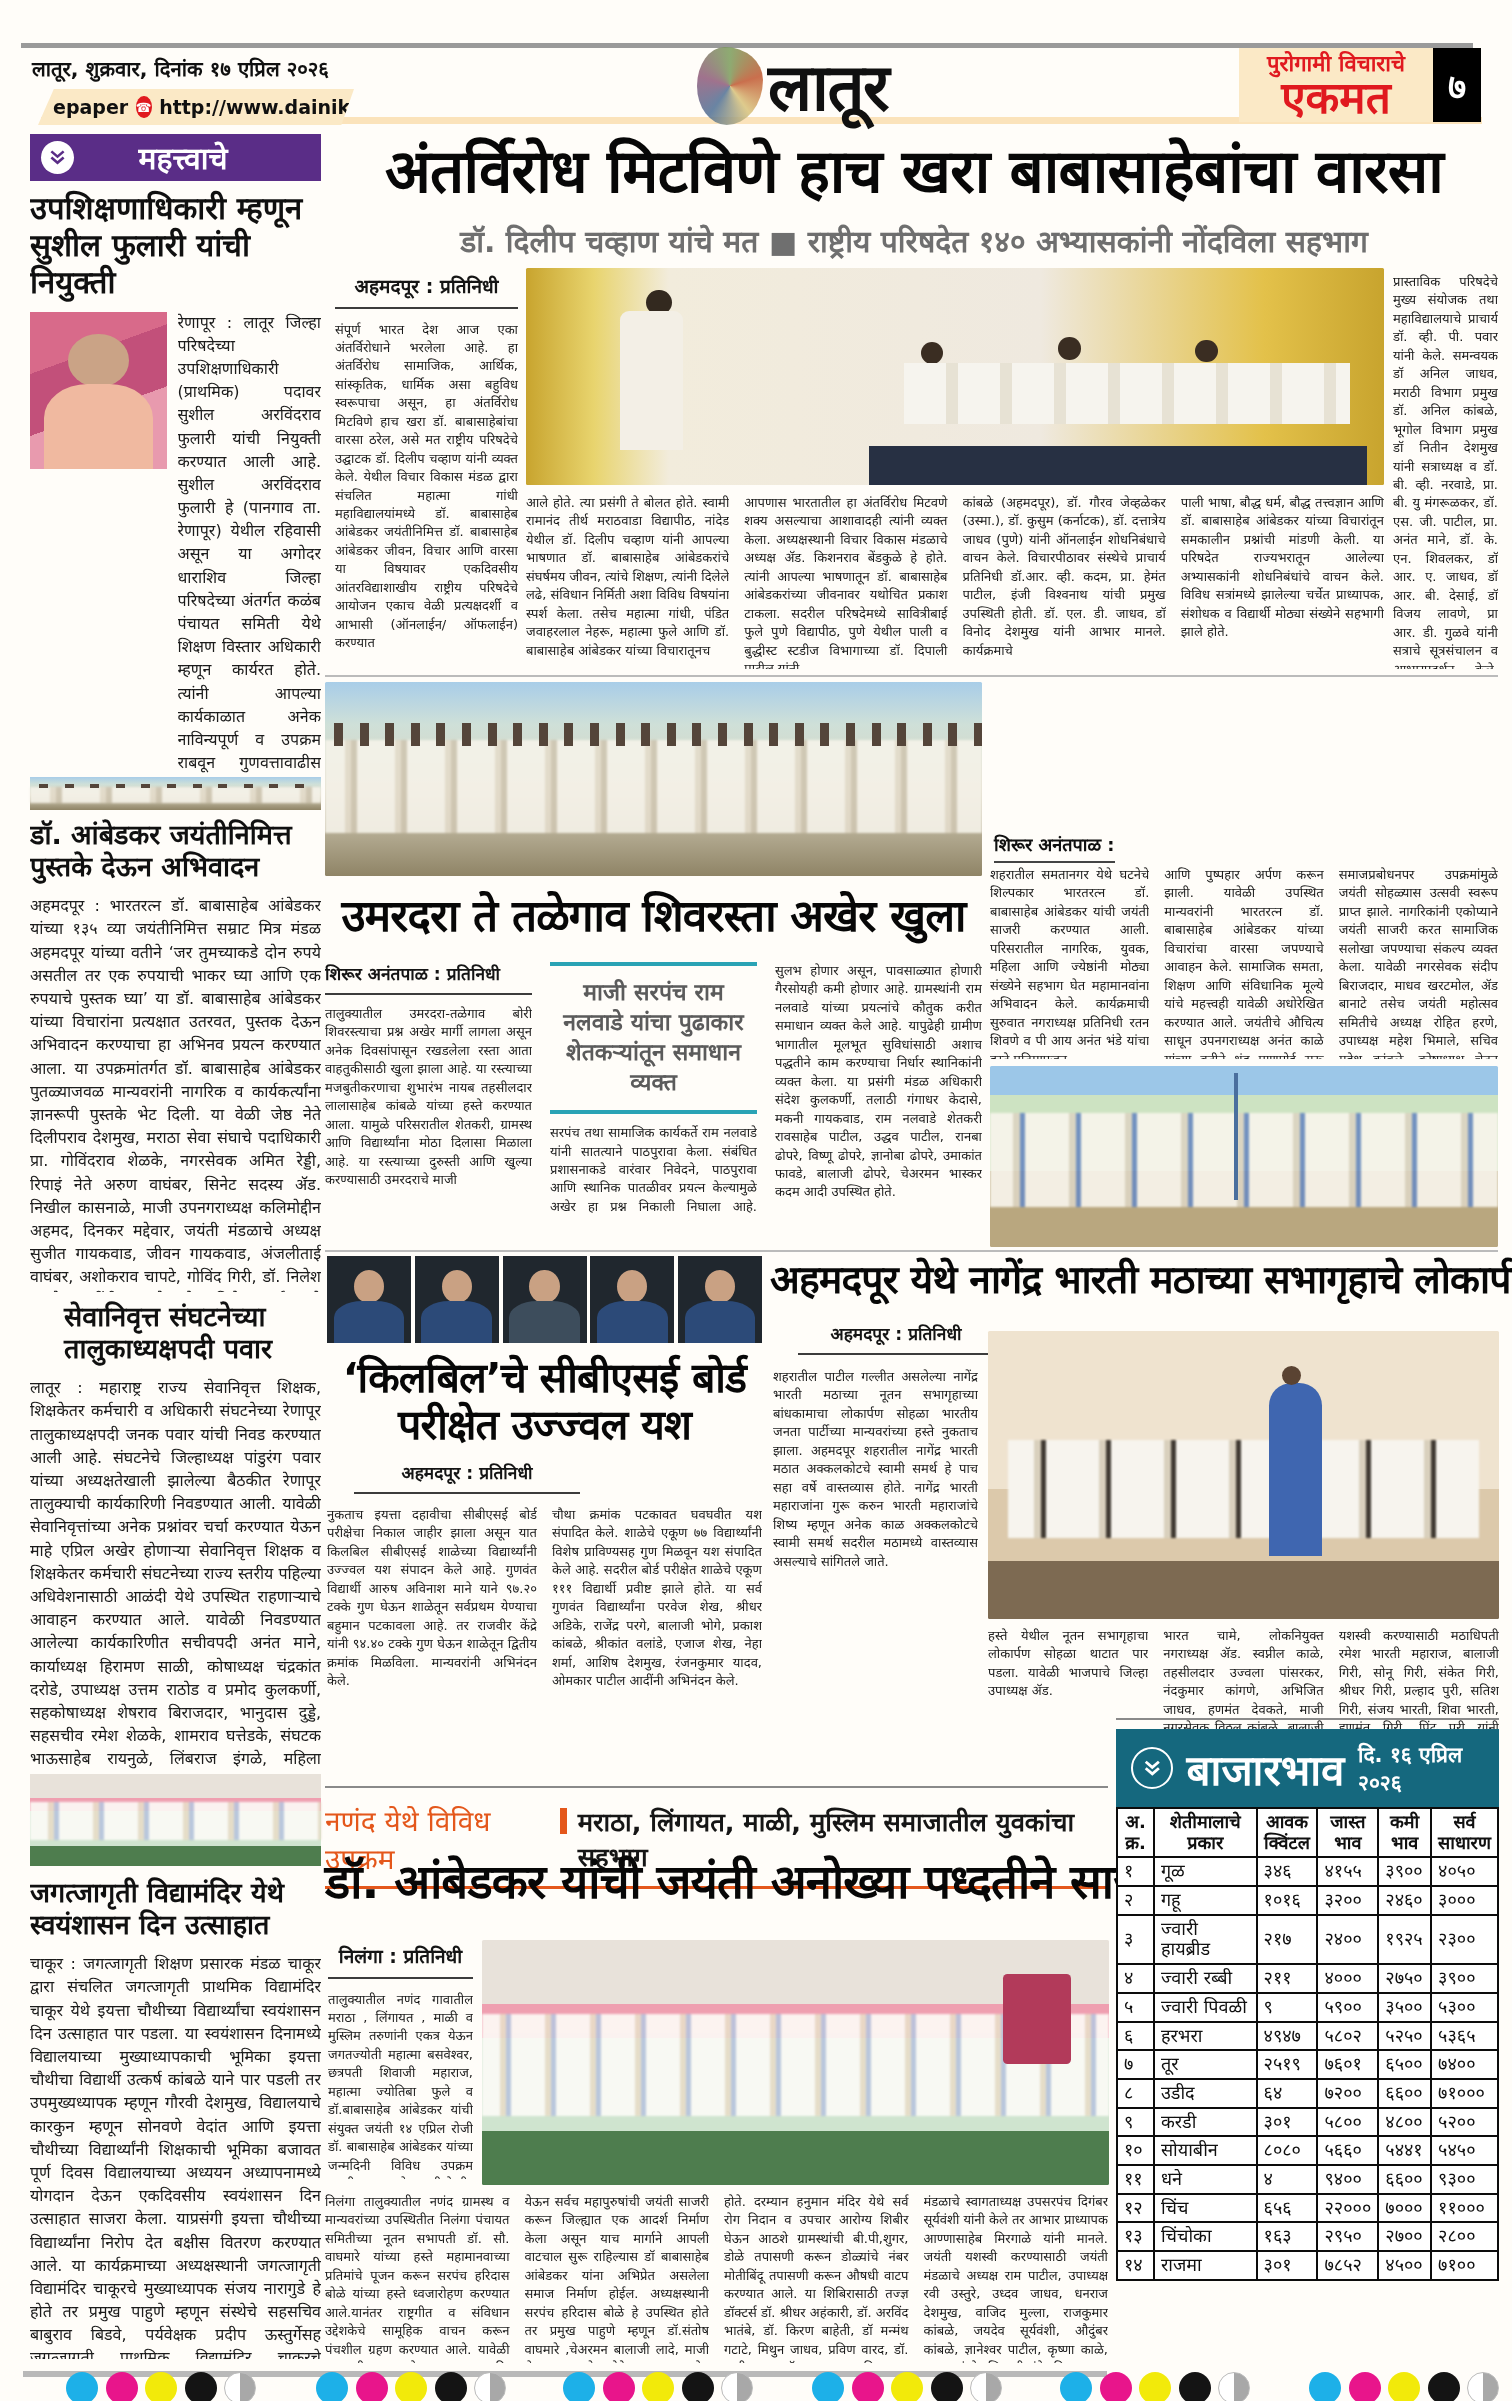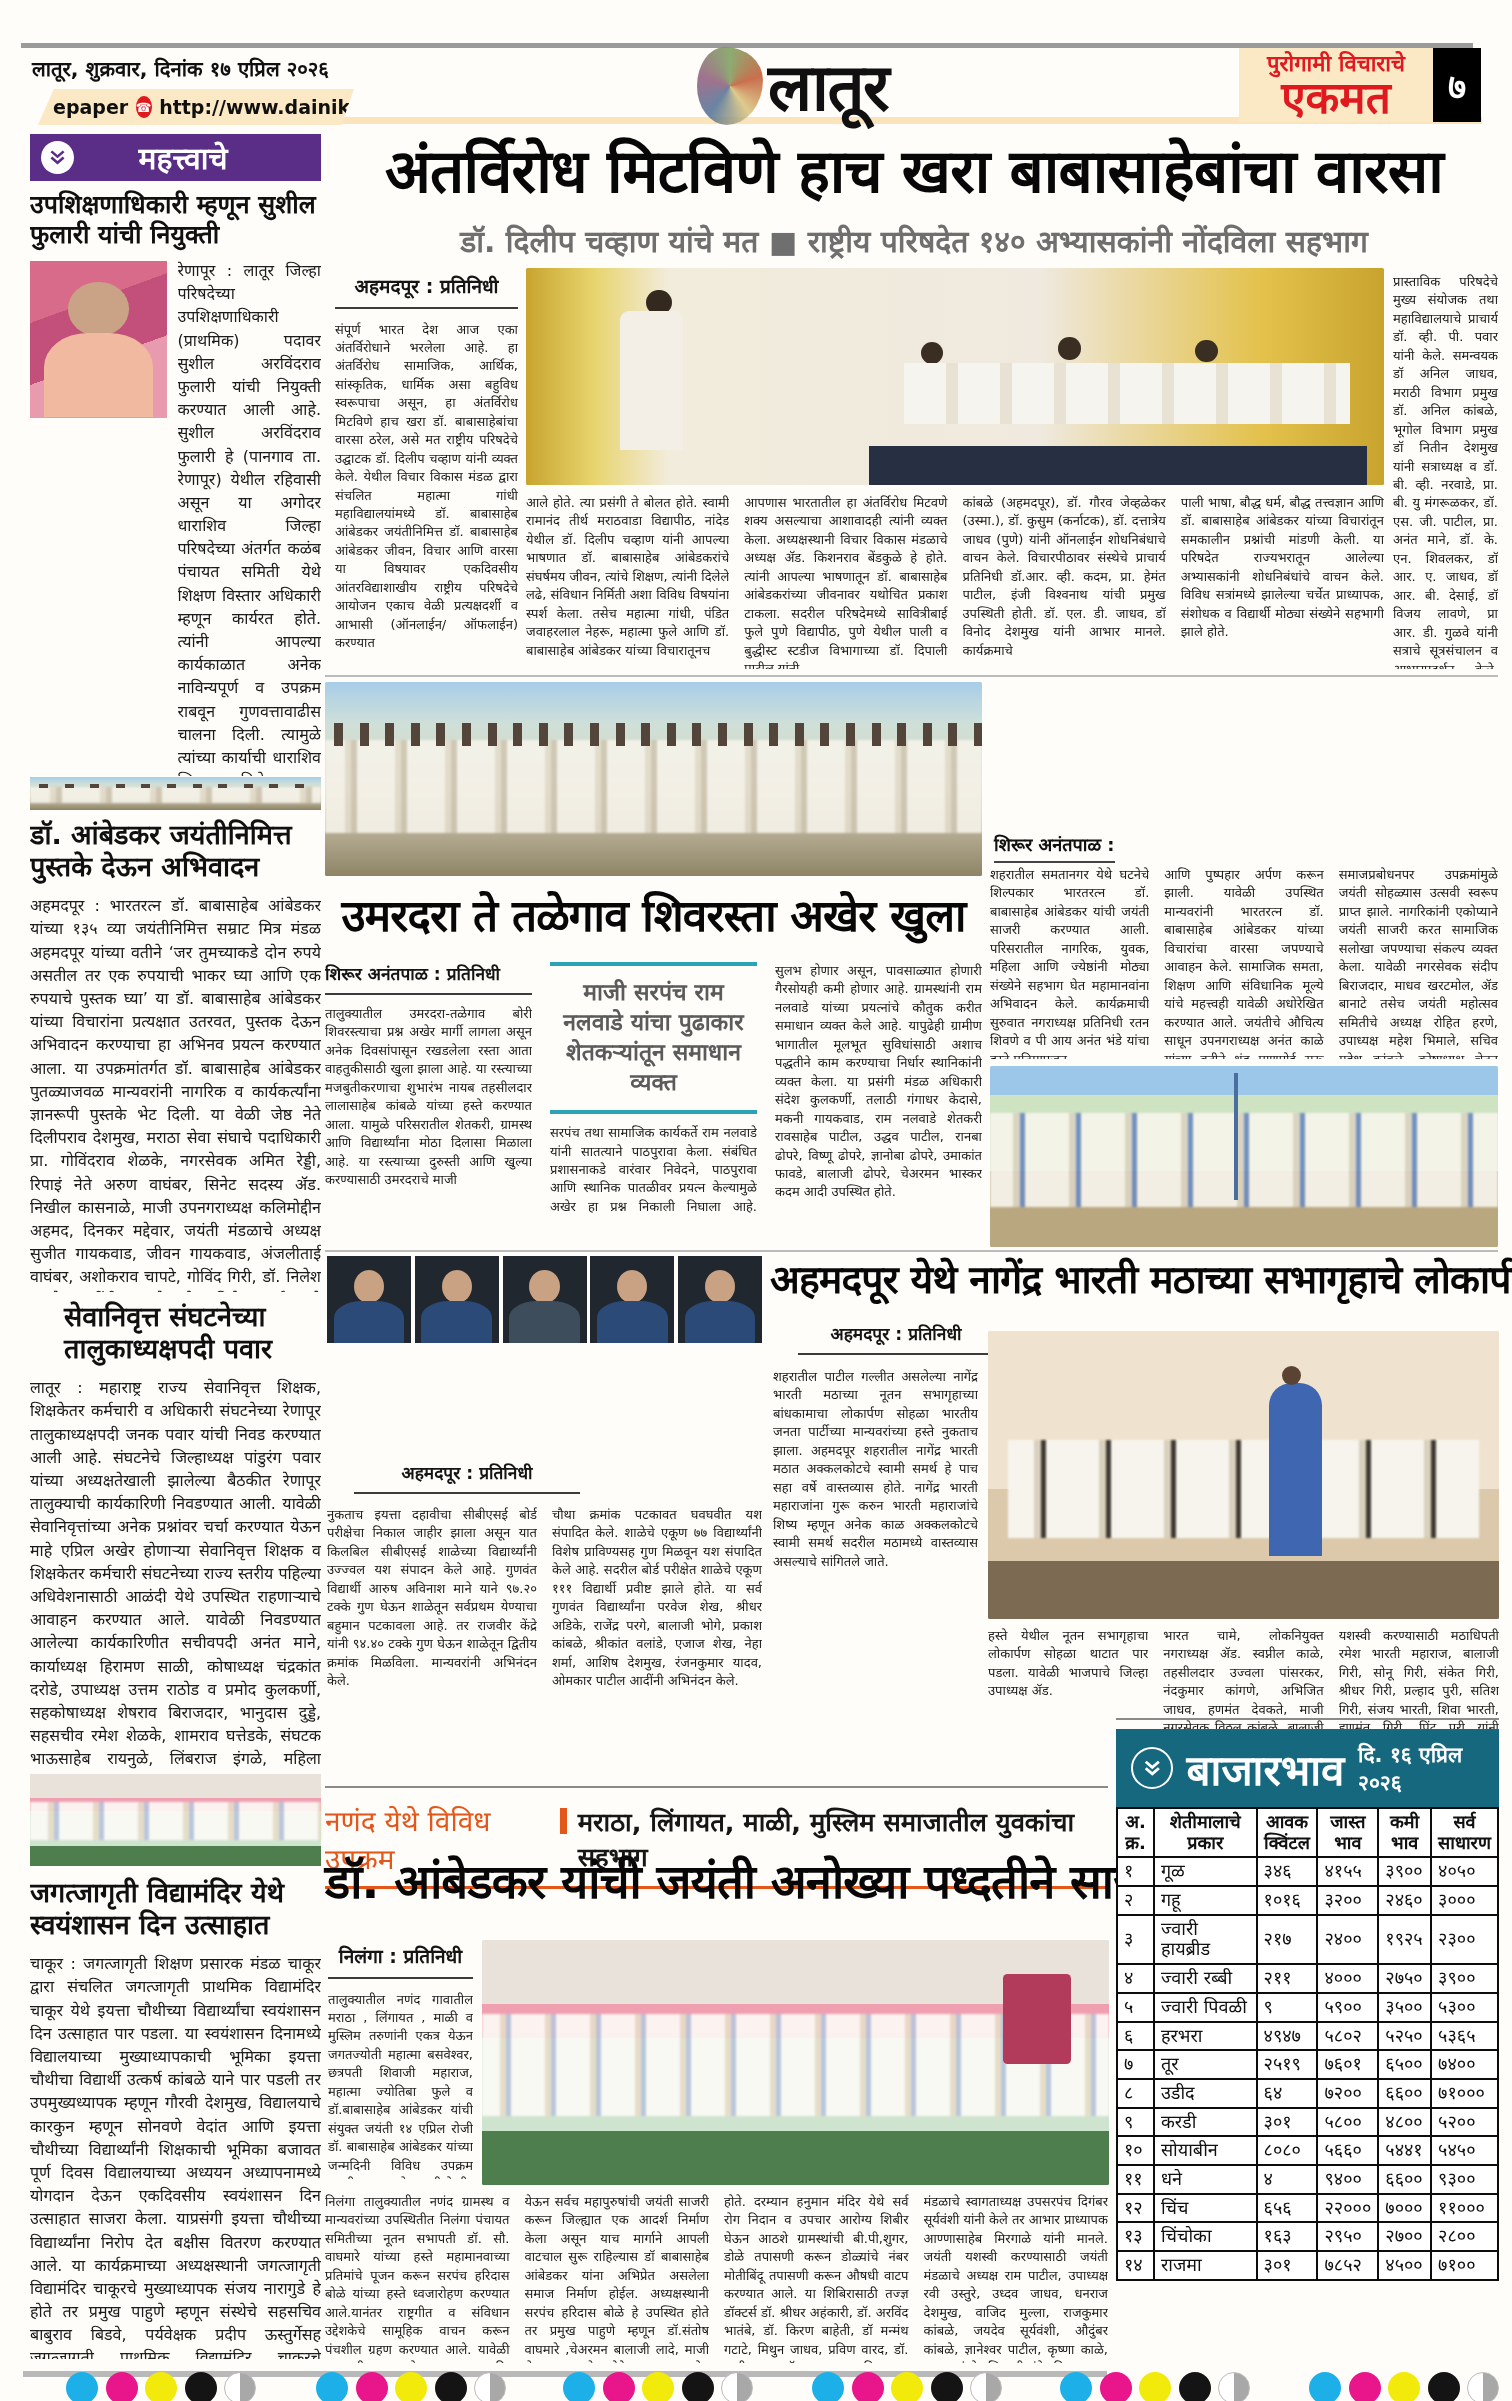--- a/index.html
+++ b/index.html
@@ -101,21 +101,21 @@
     <span class="circle-icon" style="width:33px;height:33px;">
       <svg width="21" height="21" viewBox="0 0 24 24">
           <path d="M5 5 L12 11 L19 5" fill="none" stroke="#5a2d87" stroke-width="3"></path>
           <path d="M5 12 L12 18 L19 12" fill="none" stroke="#5a2d87" stroke-width="3"></path>
         </svg>
     </span>
     <span style="color:#fff;font-size:30px;font-weight:800;margin:0 auto;padding-right:30px;">महत्त्वाचे</span>
   </div>
 
   <div class="abs" style="left:30px;top:190px;width:291px;height:586px;overflow:hidden;">
-    <div style="font-size:25px;font-weight:800;line-height:1.2;">उपशिक्षणाधिकारी म्हणून सुशील फुलारी यांची नियुक्ती</div>
+    <div style="font-size:31px;font-weight:800;line-height:1.2;">उपशिक्षणाधिकारी म्हणून सुशील फुलारी यांची नियुक्ती</div>
     <div class="ph-portrait" style="float:left;position:relative;width:137px;height:157px;margin:10.5px 10.5px 4.5px 0;">
       <i class="blob face"></i>
       <i class="blob body"></i>
     </div>
     <div class="body-text" style="font-size:16px;line-height:1.45;margin-top:9px;">रेणापूर : लातूर जिल्हा परिषदेच्या उपशिक्षणाधिकारी (प्राथमिक) पदावर सुशील अरविंदराव फुलारी यांची नियुक्ती करण्यात आली आहे. सुशील अरविंदराव फुलारी हे (पानगाव ता. रेणापूर) येथील रहिवासी असून या अगोदर धाराशिव जिल्हा परिषदेच्या अंतर्गत कळंब पंचायत समिती येथे शिक्षण विस्तार अधिकारी म्हणून कार्यरत होते. त्यांनी आपल्या कार्यकाळात अनेक नाविन्यपूर्ण व उपक्रम राबवून गुणवत्तावाढीस चालना दिली. त्यामुळे त्यांच्या कार्याची धाराशिव जिल्ह्यात विशेष दखल घेतली गेली. फुलारी यांनी ‘गुढीपाडवा प्रवेश वाढवा’, परीक्षा एक मार्गदर्शक, मिशन शिष्यवृत्ती’, नवोदय कार्यशाळा’, तसेच एन.एम.एम.एस. आणि सैनिक विद्यालय प्रवेशासाठी विशेष मार्गदर्शक उपक्रम राबविल्यामुळे ईटकूर बीटमध्ये विद्यार्थ्यांच्या गुणवत्तेत लक्षणीय वाढ झाली असून ते बीड जिल्ह्यात अग्रस्थानी राहिले आहेत. अशा अधिकाऱ्यांची उपशिक्षणाधिकारी (प्राथमिक) पदावर नियुक्तीमुळे लातूर जिल्ह्यातील शिक्षण क्षेत्रात सकारात्मक बदल घडेल असा विश्वास व्यक्त होत आहे. त्यांच्या नियुक्तीबद्दल सहकारी, शिक्षक व शिक्षणप्रेमींकडून अभिनंदन होत आहे.</div>
   </div>
 
   <div class="abs ph-crowd" style="left:30px;top:777px;width:291px;height:33px;"></div>
   <div class="abs" style="left:30px;top:819px;width:291px;height:473px;overflow:hidden;">
     <div style="font-size:27px;font-weight:800;line-height:1.2;">डॉ. आंबेडकर जयंतीनिमित्त पुस्तके देऊन अभिवादन</div>
@@ -206,20 +206,21 @@
     <div class="headshot">
         <i class="face"></i>
         <i class="suit"></i>
       </div>
     <div class="headshot">
         <i class="face"></i>
         <i class="suit"></i>
       </div>
   </div>
 
+  <div class="abs headline" style="left:327px;top:1355px;width:435px;font-size:41px;line-height:1.15;">‘किलबिल’चे सीबीएसई बोर्ड परीक्षेत उज्ज्वल यश</div>
   <div class="abs byline" style="left:354px;top:1461px;width:226px;text-align:center;font-size:17.3px;">अहमदपूर : प्रतिनिधी</div>
   <div class="abs cols" style="left:327px;top:1506px;width:435px;height:253px;">
     <div class="col body-text" style="font-size:13px;">नुकताच इयत्ता दहावीचा सीबीएसई बोर्ड परीक्षेचा निकाल जाहीर झाला असून यात किलबिल सीबीएसई शाळेच्या विद्यार्थ्यांनी उज्ज्वल यश संपादन केले आहे. गुणवंत विद्यार्थी आरुष अविनाश माने याने ९७.२० टक्के गुण घेऊन शाळेतून सर्वप्रथम येण्याचा बहुमान पटकावला आहे. तर राजवीर केंद्रे यांनी ९४.४० टक्के गुण घेऊन शाळेतून द्वितीय क्रमांक मिळविला. मान्यवरांनी अभिनंदन केले.</div>
     <div class="col body-text" style="font-size:13px;">चौथा क्रमांक पटकावत घवघवीत यश संपादित केले. शाळेचे एकूण ७७ विद्यार्थ्यांनी विशेष प्राविण्यसह गुण मिळवून यश संपादित केले आहे. सदरील बोर्ड परीक्षेत शाळेचे एकूण १११ विद्यार्थी प्रवीष्ट झाले होते. या सर्व गुणवंत विद्यार्थ्यांना परवेज शेख, श्रीधर अडिके, राजेंद्र परगे, बालाजी भोगे, प्रकाश कांबळे, श्रीकांत वलांडे, एजाज शेख, नेहा शर्मा, आशिष देशमुख, रंजनकुमार यादव, ओमकार पाटील आदींनी अभिनंदन केले.</div>
   </div>
 
   <div class="abs headline" style="left:770px;top:1259px;width:729px;font-size:39px;white-space:nowrap;">अहमदपूर येथे नागेंद्र भारती मठाच्या सभागृहाचे लोकार्पण</div>
   <div class="abs byline" style="left:798px;top:1322px;width:196px;text-align:center;font-size:17.3px;">अहमदपूर : प्रतिनिधी</div>
   <div class="abs body-text" style="left:773px;top:1368px;width:205px;height:392px;font-size:13px;">शहरातील पाटील गल्लीत असलेल्या नागेंद्र भारती मठाच्या नूतन सभागृहाच्या बांधकामाचा लोकार्पण सोहळा भारतीय जनता पार्टीच्या मान्यवरांच्या हस्ते नुकताच झाला. अहमदपूर शहरातील नागेंद्र भारती मठात अक्कलकोटचे स्वामी समर्थ हे पाच सहा वर्षे वास्तव्यास होते. नागेंद्र भारती महाराजांना गुरू करुन भारती महाराजांचे शिष्य म्हणून अनेक काळ अक्कलकोटचे स्वामी समर्थ सदरील मठामध्ये वास्तव्यास असल्याचे सांगितले जाते.</div>
 

